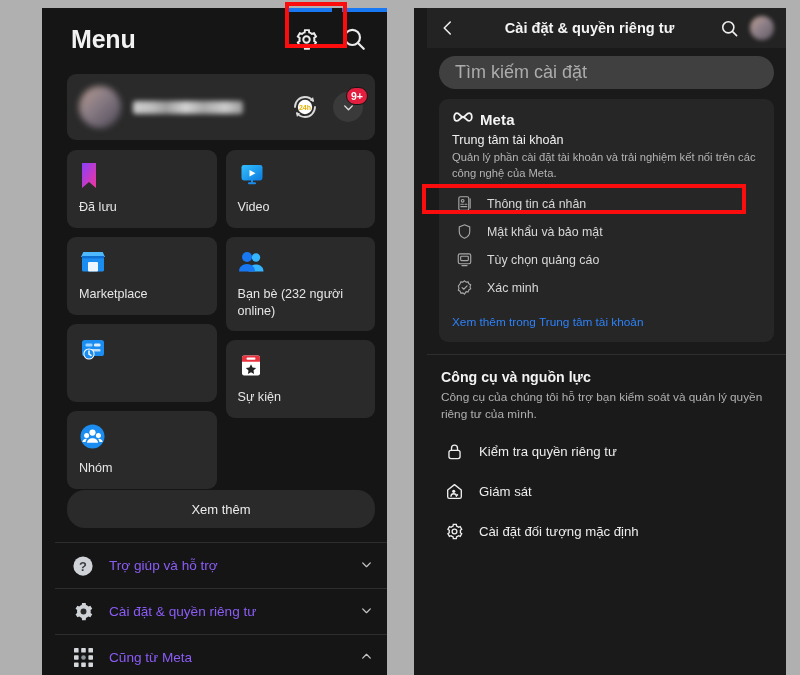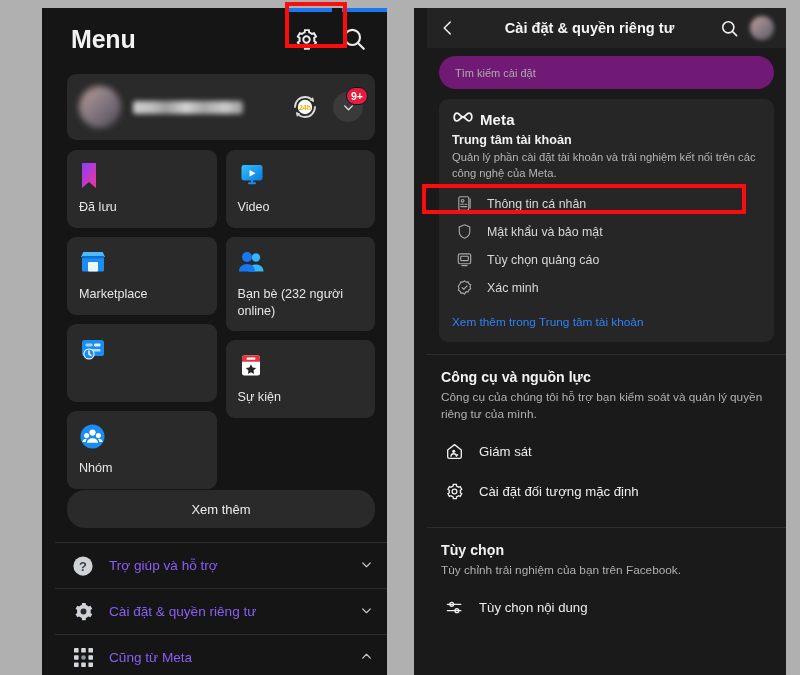--- a/index.html
+++ b/index.html
@@ -146,38 +146,38 @@
   .r-search-ic { width: 26px; display: flex; justify-content: center; color: #efefef; }
   .r-avatar {
     width: 24px; height: 24px; border-radius: 50%; margin-left: 8px;
     background: linear-gradient(135deg,#c0a193 0%,#8f8088 45%,#5f5a64 100%);
     filter: blur(2px);
     flex: none;
   }
   .r-searchbar-wrap { padding: 8px 12px 10px 12px; background: #1a1a1a; }
   .r-searchbar {
     height: 33px; border-radius: 17px;
-    background: #701a75;
+    background: #404040;
     display: flex; align-items: center;
     padding: 0 16px;
-    font-size: 11px; color: #acacac;
+    font-size: 18px; color: #acacac;
   }
 
   
   .meta-card {
     margin: 0 12px;
     background: #262626;
     border-radius: 9px;
     padding: 11px 13px 13px 13px;
   }
   .meta-logo-row {
     display: flex; align-items: center; gap: 6px; margin-bottom: 5px;
   }
   .meta-word { font-size: 15px; font-weight: bold; color: #f4f4f4; letter-spacing: .1px; }
-  .meta-sub { font-size: 12.6px; font-weight: bold; color: #f0f0f0; margin-bottom: 3px; }
+  .meta-sub { font-size: 12.6px; font-weight: normal; color: #f0f0f0; margin-bottom: 3px; }
   .meta-desc { font-size: 11.2px; color: #b4b4b4; line-height: 1.42; margin-bottom: 8px; }
   .meta-row {
     height: 28px;
     display: flex; align-items: center;
     position: relative;
   }
   .meta-row-ic { width: 24px; display: flex; justify-content: center; color: #a8a8a8; flex: none; }
   .meta-row-lb { margin-left: 11px; font-size: 12.4px; color: #d8d8d8; }
   .meta-link {
     margin-top: 13px;
@@ -494,20 +494,29 @@
         <div class="meta-row-lb">Xác minh</div>
       </div>
 
       <div class="meta-link">Xem thêm trong Trung tâm tài khoản</div>
     </div>
 
     <div class="sec">
       <div class="sec-title">Công cụ và nguồn lực</div>
       <div class="sec-desc">Công cụ của chúng tôi hỗ trợ bạn kiểm soát và quản lý quyền riêng tư của mình.</div>
 
+      <div class="srow">
+        <div class="srow-ic">
+          <svg width="19" height="19" viewBox="0 0 24 24" fill="none" stroke="#ededed" stroke-width="1.7">
+            <rect x="5" y="10.5" width="14" height="10.5" rx="2.6"></rect>
+            <path d="M8.2 10.5V7.8a3.8 3.8 0 0 1 7.6 0v2.7"></path>
+          </svg>
+        </div>
+        <div class="srow-lb">Kiểm tra quyền riêng tư</div>
+      </div>
 
       <div class="srow">
         <div class="srow-ic">
           <svg width="19" height="19" viewBox="0 0 24 24" fill="none" stroke="#ededed" stroke-width="1.7">
             <path d="M3.4 10.2L12 3.3l8.6 6.9v8.4a2 2 0 0 1-2 2H5.4a2 2 0 0 1-2-2z" stroke-linejoin="round"></path>
             <circle cx="11" cy="11.8" r="2" fill="#ededed" stroke="none"></circle>
             <path d="M7.6 18c0-1.9 1.5-3.1 3.4-3.1s3.4 1.2 3.4 3.1" stroke-linecap="round"></path>
             <circle cx="15.6" cy="16.4" r="1.1" fill="#ededed" stroke="none"></circle>
           </svg>
         </div>
@@ -518,34 +527,18 @@
         <div class="srow-ic">
           <svg width="19" height="19" viewBox="0 0 24 24" fill="none" stroke="#ededed" stroke-width="1.7">
             <circle cx="12" cy="12" r="3"></circle>
             <path d="M19.4 13.5a7.6 7.6 0 0 0 0-3l1.7-1.3-1.9-3.3-2 .8a7.6 7.6 0 0 0-2.6-1.5L14.3 3h-3.8l-.3 2.2a7.6 7.6 0 0 0-2.6 1.5l-2-.8L3.7 9.2l1.7 1.3a7.6 7.6 0 0 0 0 3l-1.7 1.3 1.9 3.3 2-.8a7.6 7.6 0 0 0 2.6 1.5l.3 2.2h3.8l.3-2.2a7.6 7.6 0 0 0 2.6-1.5l2 .8 1.9-3.3z"></path>
           </svg>
         </div>
         <div class="srow-lb">Cài đặt đối tượng mặc định</div>
       </div>
     </div>
 
-    <div class="sec">
-      <div class="sec-title">Tùy chọn</div>
-      <div class="sec-desc">Tùy chỉnh trải nghiệm của bạn trên Facebook.</div>
-
-      <div class="srow">
-        <div class="srow-ic">
-          <svg width="19" height="19" viewBox="0 0 24 24" fill="none" stroke="#ededed" stroke-width="1.7" stroke-linecap="round">
-            <line x1="3" y1="8" x2="20" y2="8"></line>
-            <circle cx="8.5" cy="8" r="2.4"></circle>
-            <line x1="3" y1="16" x2="20" y2="16"></line>
-            <circle cx="15" cy="16" r="2.4"></circle>
-          </svg>
-        </div>
-        <div class="srow-lb">Tùy chọn nội dung</div>
-      </div>
-    </div>
   </div>
 
   <div class="redbox" id="redbox-gear"></div>
   <div class="redbox" id="redbox-thong"></div>
 
 </div>
 
 </body></html>

